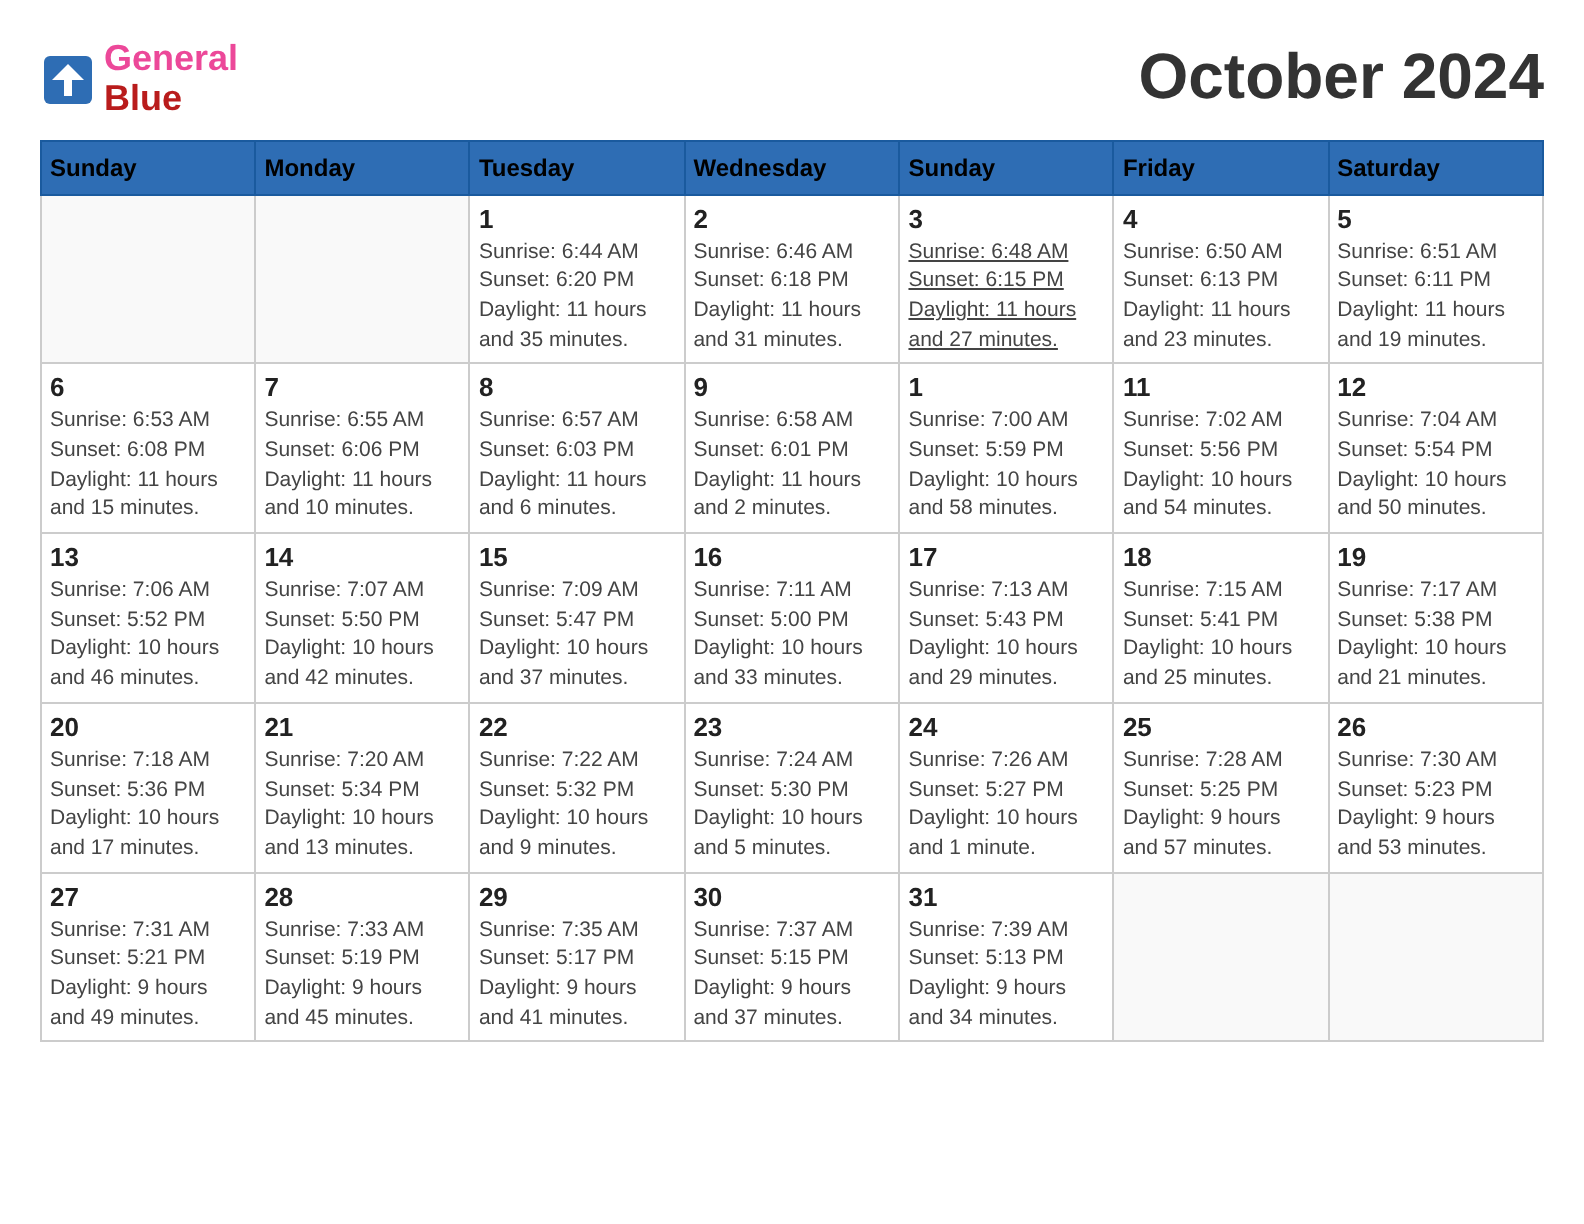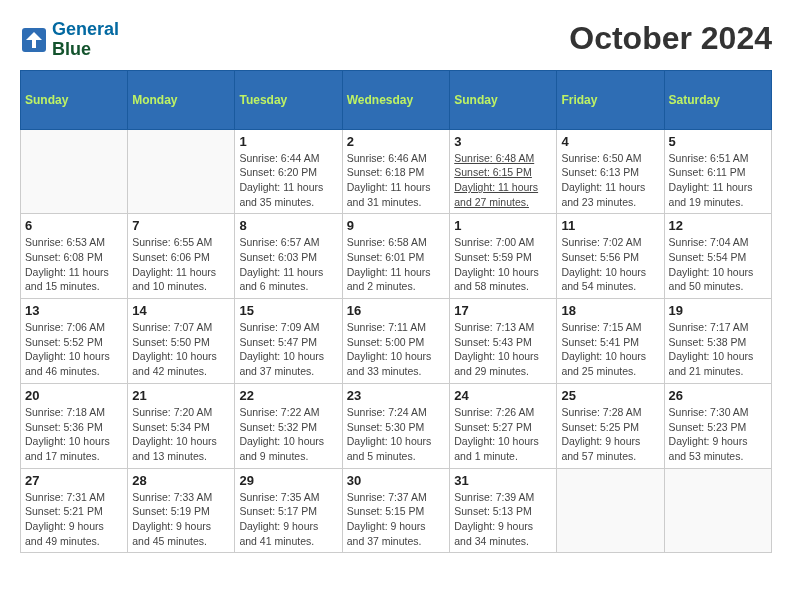--- a/index.html
+++ b/index.html
@@ -21,21 +21,21 @@
       align-items: center;
       gap: 4px;
     }
     .logo-text {
       font-size: 18px;
       font-weight: bold;
       color: #1a1a2e;
       line-height: 1.1;
     }
     .logo-text span {
-      color: #0369a1;
+      color: #ec4899;
     }
     .logo-icon {
       width: 28px;
       height: 28px;
     }
     .title-block {
       text-align: right;
     }
     .month-title {
       font-size: 32px;
@@ -46,22 +46,22 @@
       font-size: 16px;
       color: #555;
     }
     .calendar {
       width: 100%;
       border-collapse: collapse;
       font-size: 11px;
     }
     .calendar th {
       background: #2e6db4;
-      color: #bef264;
-      padding: 22px 4px;
+      color: #000000;
+      padding: 6px 4px;
       text-align: left;
       font-size: 12px;
       border: 1px solid #1a5a9e;
     }
     .calendar td {
       border: 1px solid #ccc;
       vertical-align: top;
       padding: 4px;
       width: 108px;
       min-height: 80px;
@@ -87,21 +87,21 @@
 <body>
 
 <div class="header">
   <div class="logo">
     <svg class="logo-icon" viewBox="0 0 28 28">
       <rect x="2" y="2" width="24" height="24" rx="3" fill="#2e6db4"></rect>
       <polygon points="14,6 22,14 16,14 16,22 12,22 12,14 6,14" fill="white"></polygon>
     </svg>
     <div class="logo-text">
       <div><span>General</span></div>
-      <div><span style="color:#14532d">Blue</span></div>
+      <div><span style="color:#b91c1c">Blue</span></div>
     </div>
   </div>
   <div class="title-block">
     <div class="month-title">October 2024</div>
   </div>
 </div>
 
 <table class="calendar">
   <thead>
     <tr>

